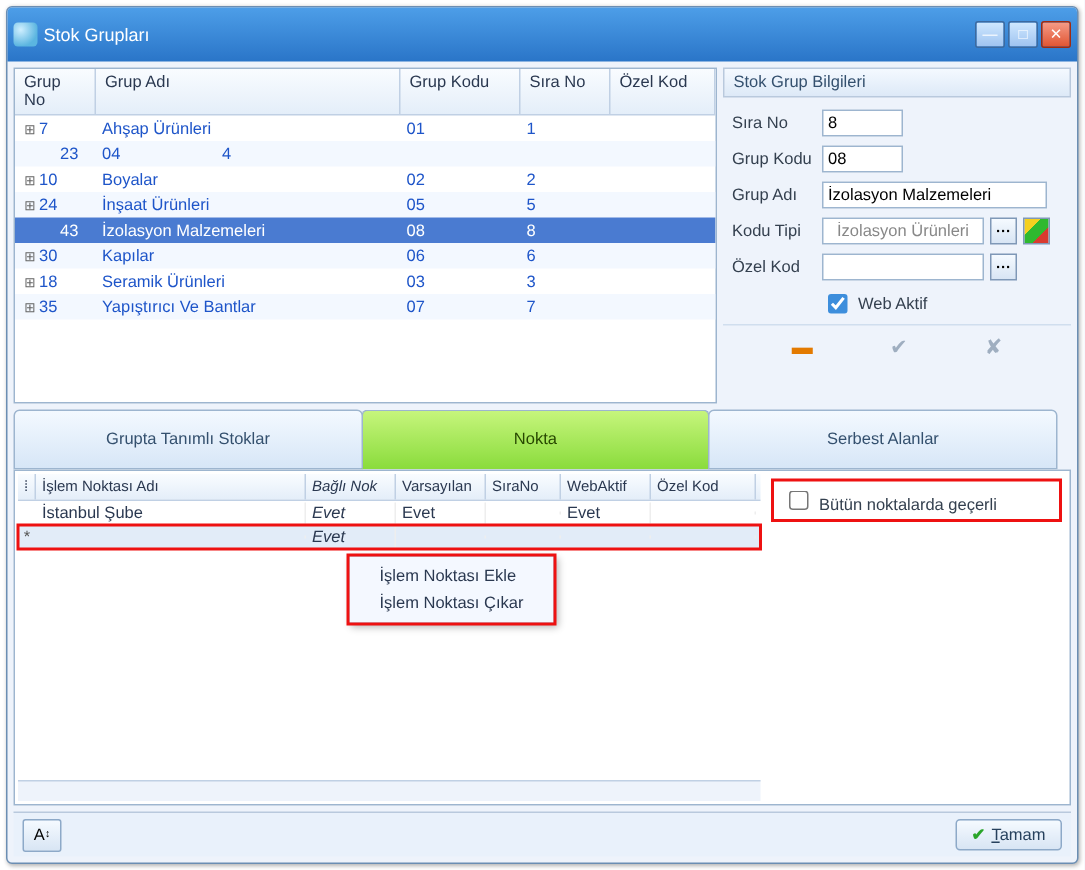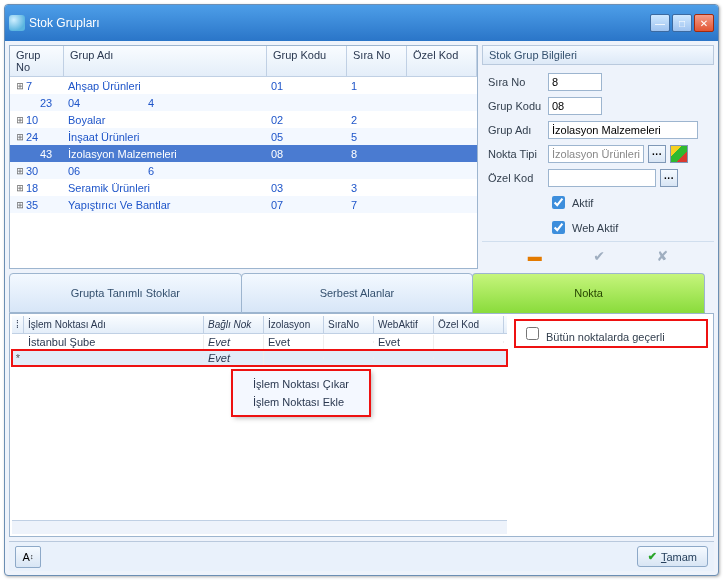--- a/index.html
+++ b/index.html
@@ -237,20 +237,21 @@
               <div class="tc col-ad" style="color:white">İzolasyon Malzemeleri</div>
               <div class="tc col-kod" style="color:white">08</div>
               <div class="tc col-sira" style="color:white">8</div>
               <div class="tc col-ozel"></div>
             </div>
             <div class="tr alt">
               <div class="tc col-no" style="display:flex;align-items:center;">
                 <span class="exp">⊞</span>
                 <span style="">30</span>
               </div>
+              <div class="tc col-ad" style="">Kapılar</div>
               <div class="tc col-kod" style="">06</div>
               <div class="tc col-sira" style="">6</div>
               <div class="tc col-ozel"></div>
             </div>
             <div class="tr">
               <div class="tc col-no" style="display:flex;align-items:center;">
                 <span class="exp">⊞</span>
                 <span style="">18</span>
               </div>
               <div class="tc col-ad" style="">Seramik Ürünleri</div>
@@ -280,65 +281,59 @@
           </div>
           <div class="frow">
             <label>Grup Kodu</label>
             <input type="text" class="w40" value="08" style="">
           </div>
           <div class="frow">
             <label>Grup Adı</label>
             <input type="text" class="w150" value="İzolasyon Malzemeleri" style="">
           </div>
           <div class="frow">
-            <label>Nokta Tipi</label>
-            <input type="text" style="width: 96px; color: rgb(136, 136, 136); text-align: center;" value="İzolasyon Ürünleri">
+            <label>Kodu Tipi</label>
+            <input type="text" style="width: 108px; color: rgb(136, 136, 136); text-align: center;" value="İzolasyon Ürünleri">
             <div class="dots-btn">···</div>
             <div class="color-btn"></div>
           </div>
           <div class="frow">
             <label>Özel Kod</label>
             <input type="text" style="width: 108px;" value="">
             <div class="dots-btn">···</div>
-          </div>
-          <div class="frow" style="padding-left:60px">
-            <div class="chk">
-                <input type="checkbox" checked="" style="">
-                <span>Aktif</span>
-              </div>
           </div>
           <div class="frow" style="padding-left:60px">
             <div class="chk">
                 <input type="checkbox" checked="" style="">
                 <span>Web Aktif</span>
               </div>
           </div>
         </div>
         <div class="panel-actions">
           <span class="dash">▬</span>
           <span class="check">✔</span>
           <span class="xmark">✘</span>
         </div>
       </div>
     </div>
 
     <div class="tabs-wrap">
       <div class="tabs">
         <div class="tab">Grupta Tanımlı Stoklar</div>
+        <div class="tab active">Nokta</div>
         <div class="tab">Serbest Alanlar</div>
-        <div class="tab active">Nokta</div>
         <div class="spacer"></div>
       </div>
       <div class="tab-body">
         <div class="grid-wrap">
           <div class="grid-header">
             <div class="gth" style="width:12px">⁞</div>
             <div class="gth gc-ad">İşlem Noktası Adı</div>
             <div class="gth gc-bn">Bağlı Nok</div>
-            <div class="gth gc-var">İzolasyon</div>
+            <div class="gth gc-var">Varsayılan</div>
             <div class="gth gc-sn">SıraNo</div>
             <div class="gth gc-wa">WebAktif</div>
             <div class="gth gc-ok">Özel Kod</div>
           </div>
           <div id="grid-rows">
               <div class="grow">
                 <div class="star"></div>
                 <div class="gcell gc-ad">İstanbul Şube</div>
                 <div class="gcell gc-bn">Evet</div>
                 <div class="gcell gc-var">Evet</div>
@@ -351,22 +346,22 @@
                 <div class="gcell gc-ad"></div>
                 <div class="gcell gc-bn">Evet</div>
                 <div class="gcell gc-var"></div>
                 <div class="gcell gc-sn"></div>
                 <div class="gcell gc-wa"></div>
                 <div class="gcell gc-ok"></div>
               </div>
             </div>
 
           <div class="context-menu red-box">
+            <div>İşlem Noktası Ekle</div>
             <div>İşlem Noktası Çıkar</div>
-            <div>İşlem Noktası Ekle</div>
           </div>
           <div class="spacer"></div>
           <div class="statusbar"></div>
         </div>
         <div class="side-check">
           <div class="chk red-box" style="padding:3px 6px">
               <input type="checkbox" style="">
               <span>Bütün noktalarda geçerli</span>
             </div>
         </div>

